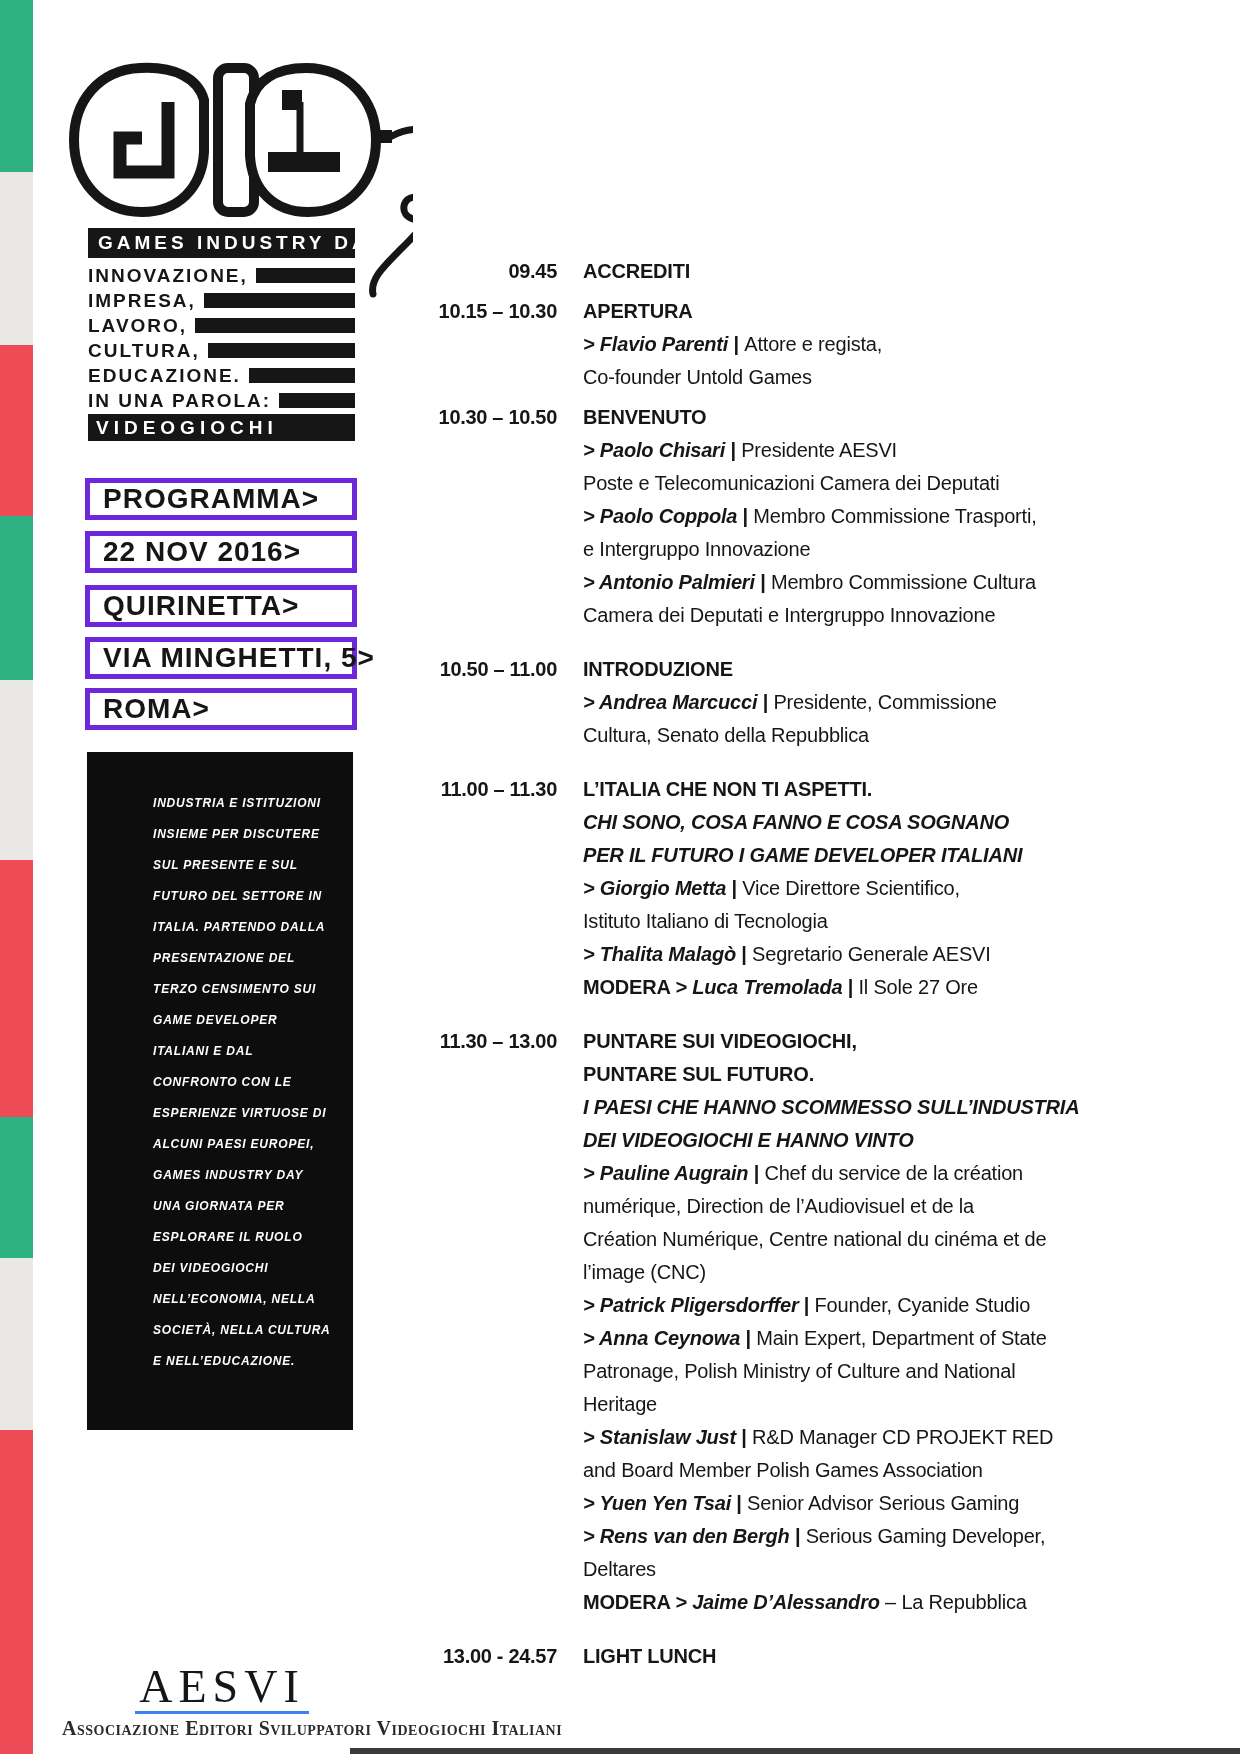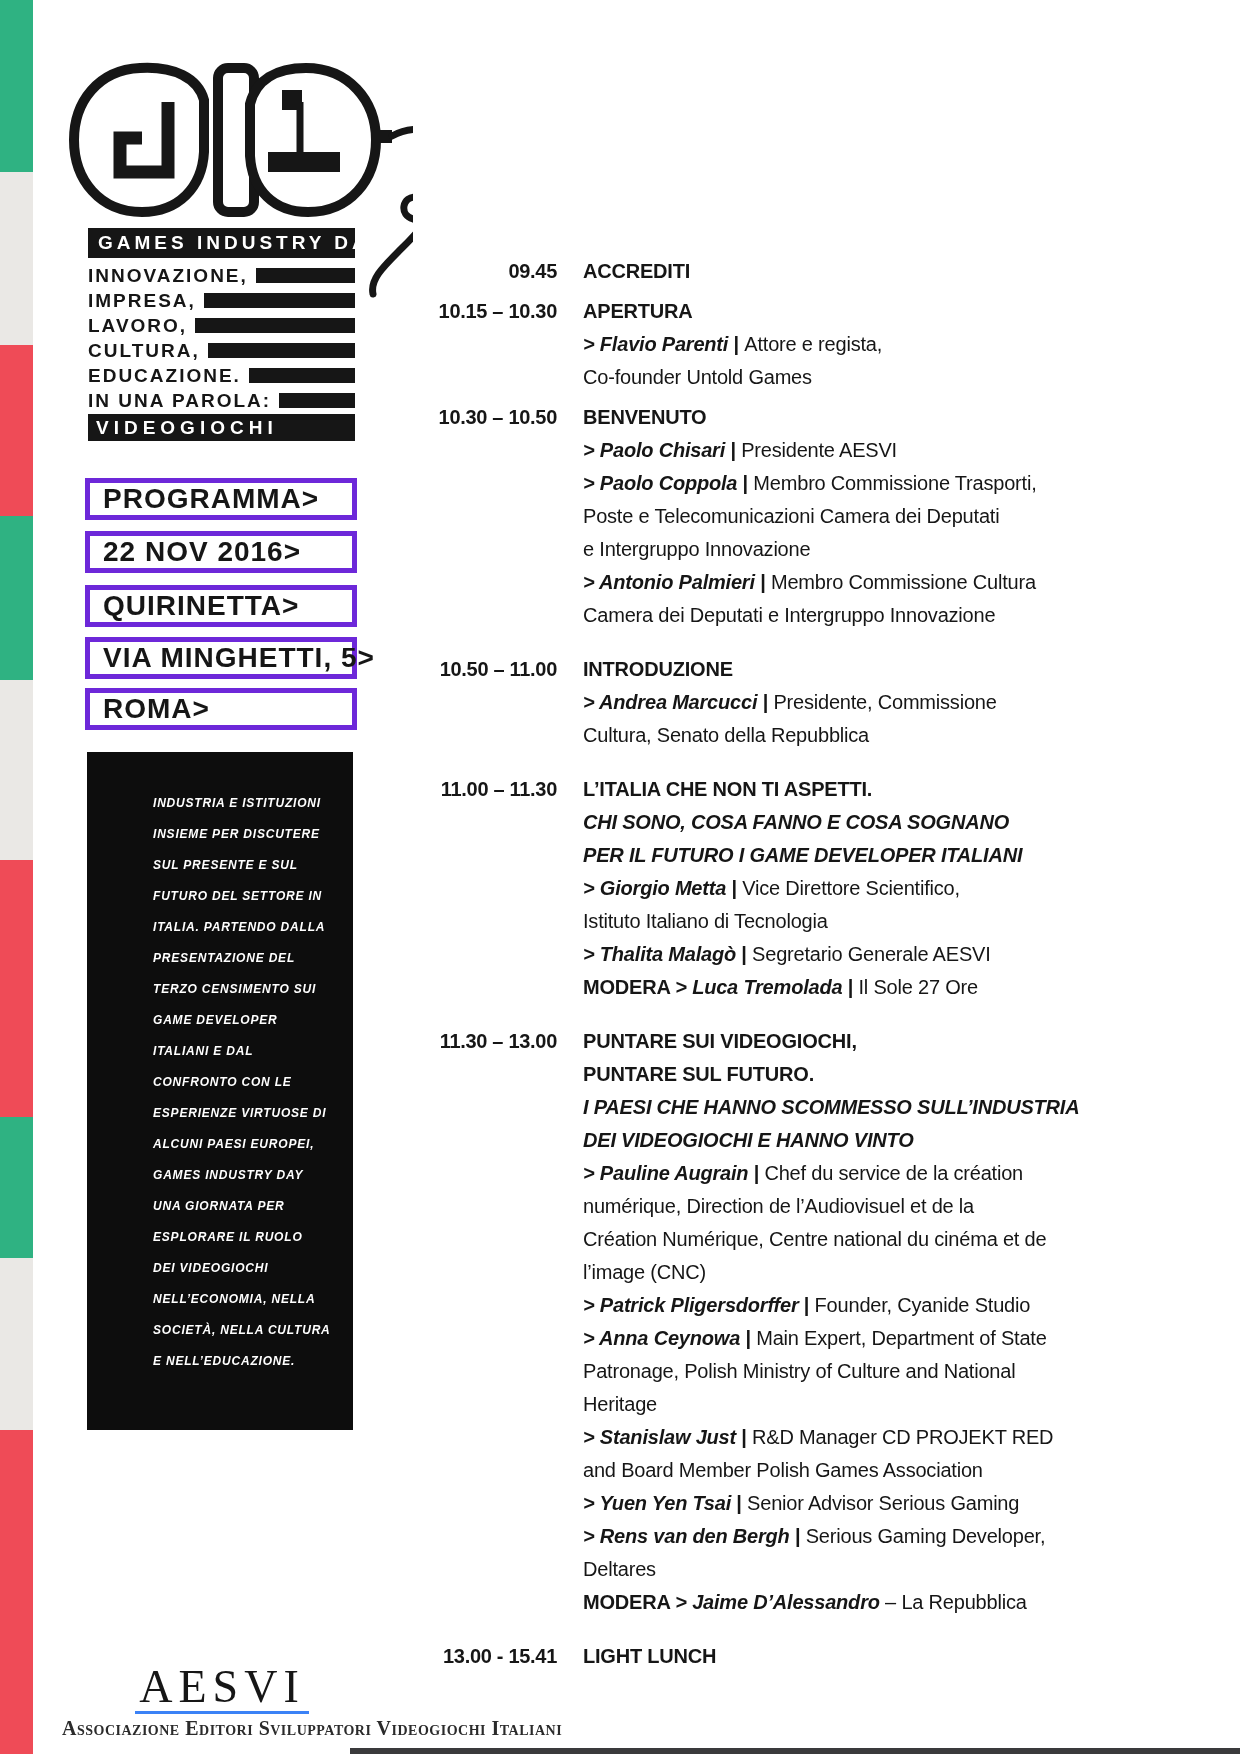--- a/index.html
+++ b/index.html
@@ -192,22 +192,22 @@
         <div class="sched-line"><span class="seg bold">APERTURA</span></div>
         <div class="sched-line"><span class="seg bolditalic">&gt; Flavio Parenti</span><span class="seg bold"> | </span><span class="seg regular">Attore e regista,</span></div>
         <div class="sched-line"><span class="seg regular">Co-founder Untold Games</span></div>
       </div>
     </div>
     <div class="session">
       <div class="session-time">10.30 – 10.50</div>
       <div class="session-content">
         <div class="sched-line"><span class="seg bold">BENVENUTO</span></div>
         <div class="sched-line"><span class="seg bolditalic">&gt; Paolo Chisari</span><span class="seg bold"> | </span><span class="seg regular">Presidente AESVI</span></div>
+        <div class="sched-line"><span class="seg regular">Poste e Telecomunicazioni Camera dei Deputati</span></div>
         <div class="sched-line"><span class="seg bolditalic">&gt; Paolo Coppola</span><span class="seg bold"> | </span><span class="seg regular">Membro Commissione Trasporti,</span></div>
-        <div class="sched-line"><span class="seg regular">Poste e Telecomunicazioni Camera dei Deputati</span></div>
         <div class="sched-line"><span class="seg regular">e Intergruppo Innovazione</span></div>
         <div class="sched-line"><span class="seg bolditalic">&gt; Antonio Palmieri</span><span class="seg bold"> | </span><span class="seg regular">Membro Commissione Cultura</span></div>
         <div class="sched-line"><span class="seg regular">Camera dei Deputati e Intergruppo Innovazione</span></div>
       </div>
     </div>
     <div class="session">
       <div class="session-time">10.50 – 11.00</div>
       <div class="session-content">
         <div class="sched-line"><span class="seg bold">INTRODUZIONE</span></div>
         <div class="sched-line"><span class="seg bolditalic">&gt; Andrea Marcucci</span><span class="seg bold"> | </span><span class="seg regular">Presidente, Commissione</span></div>
@@ -243,21 +243,21 @@
         <div class="sched-line"><span class="seg regular">Heritage</span></div>
         <div class="sched-line"><span class="seg bolditalic">&gt; Stanislaw Just</span><span class="seg bold"> | </span><span class="seg regular">R&amp;D Manager CD PROJEKT RED</span></div>
         <div class="sched-line"><span class="seg regular">and Board Member Polish Games Association</span></div>
         <div class="sched-line"><span class="seg bolditalic">&gt; Yuen Yen Tsai</span><span class="seg bold"> | </span><span class="seg regular">Senior Advisor Serious Gaming</span></div>
         <div class="sched-line"><span class="seg bolditalic">&gt; Rens van den Bergh</span><span class="seg bold"> | </span><span class="seg regular">Serious Gaming Developer,</span></div>
         <div class="sched-line"><span class="seg regular">Deltares</span></div>
         <div class="sched-line"><span class="seg bold">MODERA </span><span class="seg bolditalic">&gt; Jaime D’Alessandro</span><span class="seg regular"> – La Repubblica</span></div>
       </div>
     </div>
     <div class="session">
-      <div class="session-time">13.00 - 15.41</div>
+      <div class="session-time">13.00 - 24.57</div>
       <div class="session-content">
         <div class="sched-line"><span class="seg bold">LIGHT LUNCH</span></div>
       </div>
     </div>
   </div>
 
 <div class="footer-logo">
   <div><span class="aesvi-wordmark">AESVI</span></div>
   <div class="aesvi-subtitle">Associazione Editori Sviluppatori Videogiochi Italiani</div>
 </div>

